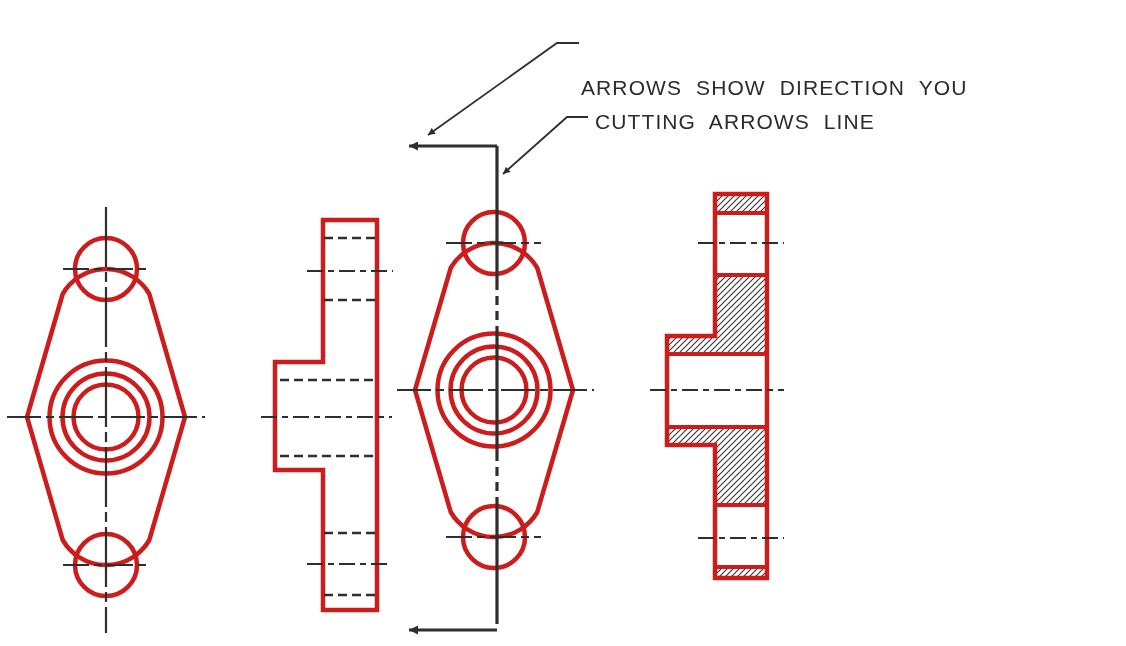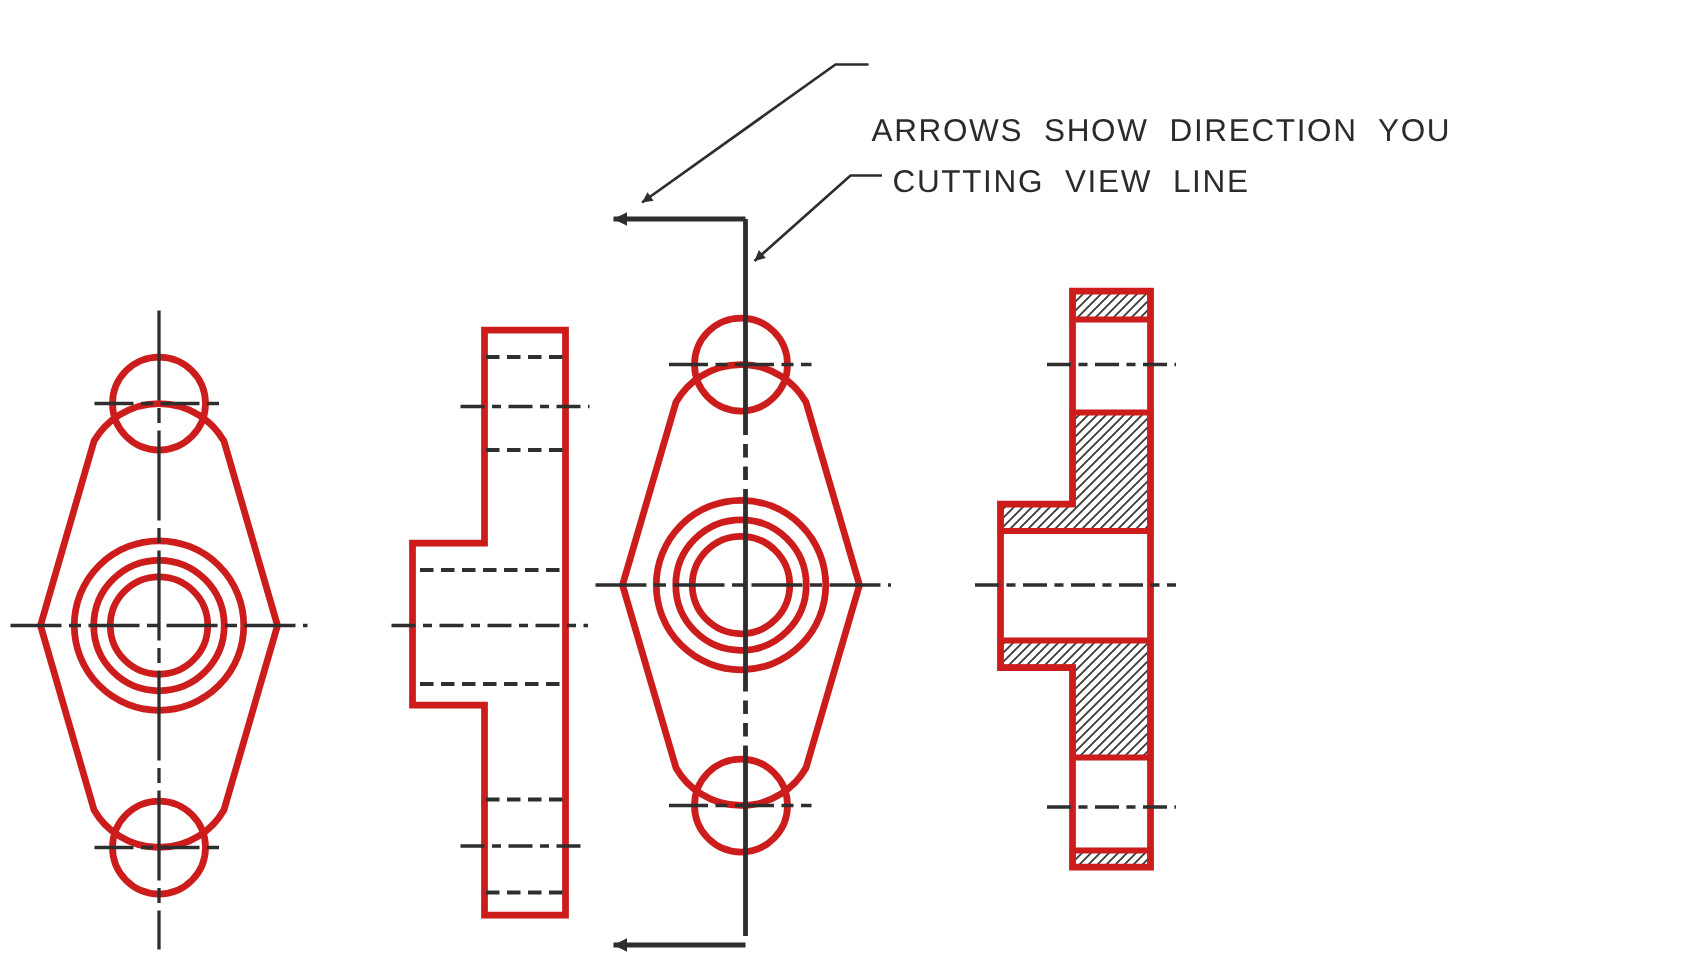--- a/index.html
+++ b/index.html
@@ -95,15 +95,15 @@
 
     <g>
       <path d="M579,43 L557,43 L428,135" marker-end="url(#arrow-small)" style="fill:none;stroke:var(--ink,#2e2e2e);stroke-width:1.8;"></path>
       <path d="M588,117 L567,117 L503,174" marker-end="url(#arrow-small)" style="fill:none;stroke:var(--ink,#2e2e2e);stroke-width:1.8;"></path>
     </g>
   </svg>
 
   <div id="note1" class="anno">
     <div>ARROWS SHOW DIRECTION YOU</div>
   </div>
-  <div id="note2" class="anno">CUTTING VIEW LINE</div>
+  <div id="note2" class="anno">CUTTING ARROWS LINE</div>
 
 </div>
 
 </body></html>

